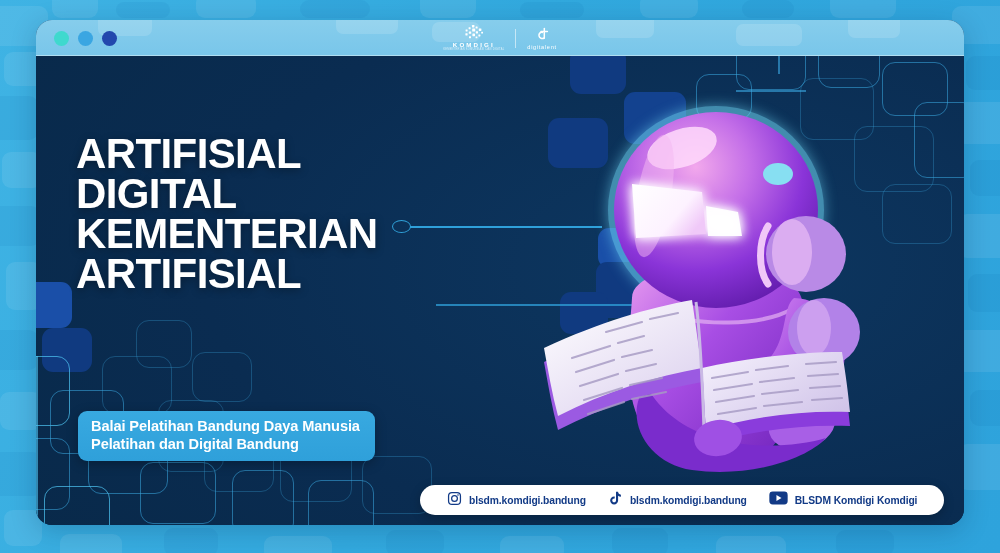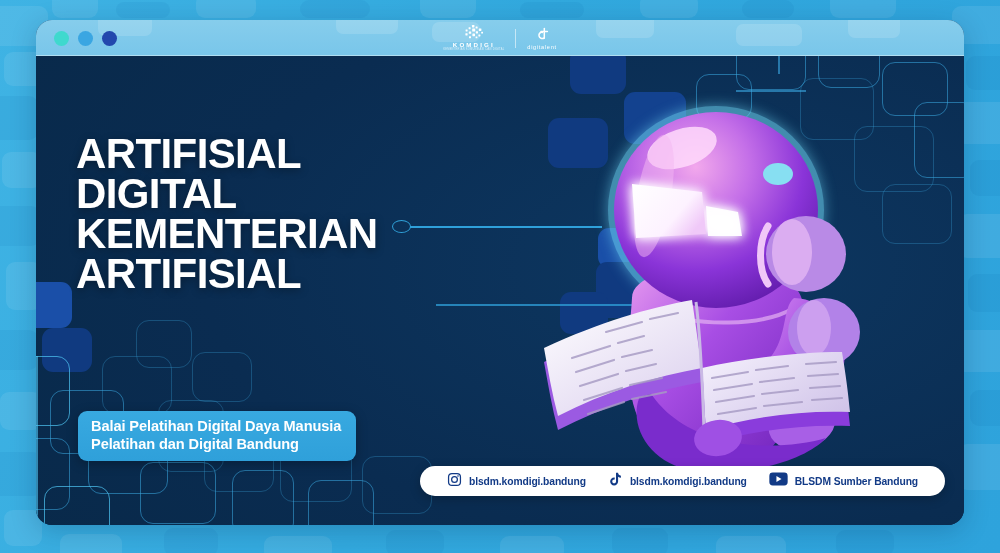--- a/index.html
+++ b/index.html
@@ -106,21 +106,21 @@
     border-radius:9px; padding:7px 15px 8px 13px;
     box-shadow:0 3px 12px rgba(0,0,0,.28);
   }
   #banner div{
     color:#ffffff; font-weight:bold; font-size:14.6px; line-height:1.21;
     letter-spacing:-.1px;
   }
 
   
   #social{
-    position:absolute; left:384px; top:410px; z-index:8;
+    position:absolute; left:384px; top:429px; z-index:8;
     background:#ffffff; border-radius:20px; height:30px;
     display:flex; align-items:center; gap:0;
     padding:0 16px; box-shadow:0 3px 11px rgba(0,0,0,.22);
   }
   .soc{ display:flex; align-items:center; gap:7px; padding:0 11px; }
   .soc .slabel{ color:#123a86; font-size:10.3px; font-weight:bold; letter-spacing:-.1px; white-space:nowrap; }
 
   
   #robot{ position:absolute; left:470px; top:30px; width:440px; height:420px; z-index:5; }
 </style>
@@ -391,21 +391,21 @@
     </div>
 
     <div id="headline-wrap">
       <div class="hl">ARTIFISIAL</div>
       <div class="hl">DIGITAL</div>
       <div class="hl">KEMENTERIAN</div>
       <div class="hl">ARTIFISIAL</div>
     </div>
 
     <div id="banner">
-      <div>Balai Pelatihan Digital Daya Manusia</div>
+      <div>Balai Pelatihan Bandung Daya Manusia</div>
       <div>Pelatihan dan Digital Bandung</div>
     </div>
 
     <div id="social">
       <div class="soc">
         <span>
           <svg width="15" height="15" viewBox="0 0 24 24" fill="none" stroke="#123a86" stroke-width="2">
             <rect x="2.5" y="2.5" width="19" height="19" rx="5.5"></rect>
             <circle cx="12" cy="12" r="4.6"></circle>
             <circle cx="17.6" cy="6.4" r="1.3" fill="#123a86" stroke="none"></circle>
@@ -423,18 +423,18 @@
         <span class="slabel">blsdm.komdigi.bandung</span>
       </div>
 
       <div class="soc">
         <span>
           <svg width="19" height="14" viewBox="0 0 28 20">
             <rect x="0.5" y="0.5" width="27" height="19" rx="5" fill="#123a86"></rect>
             <path d="M11 5.6 L18.4 10 L11 14.4 Z" fill="#ffffff"></path>
           </svg>
         </span>
-        <span class="slabel">BLSDM Sumber Bandung</span>
+        <span class="slabel">BLSDM Komdigi Komdigi</span>
       </div>
     </div>
 
   </div>
 </div>
 
 </body></html>

